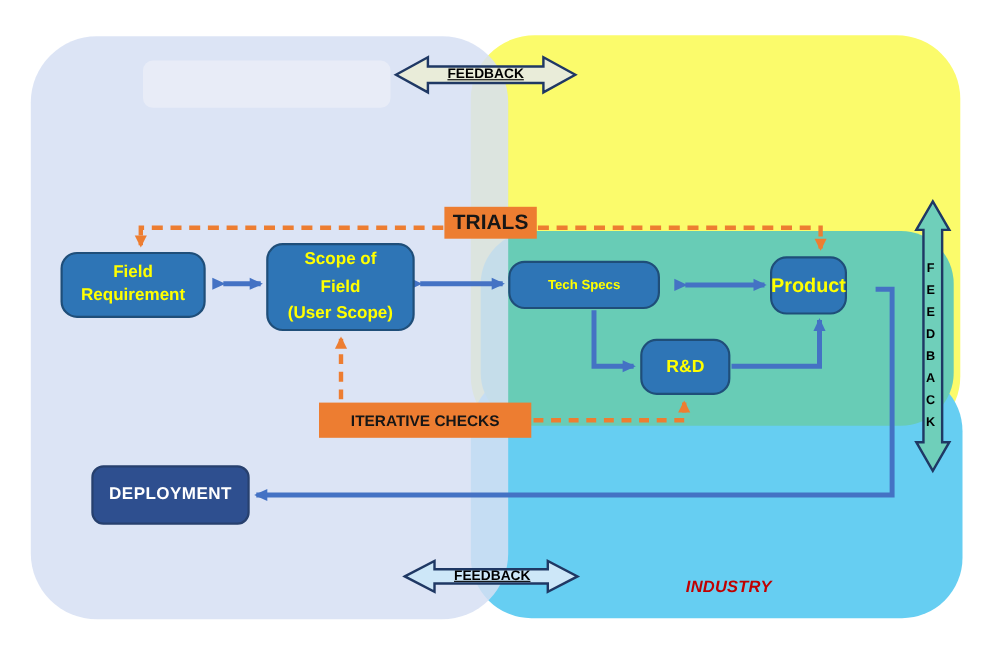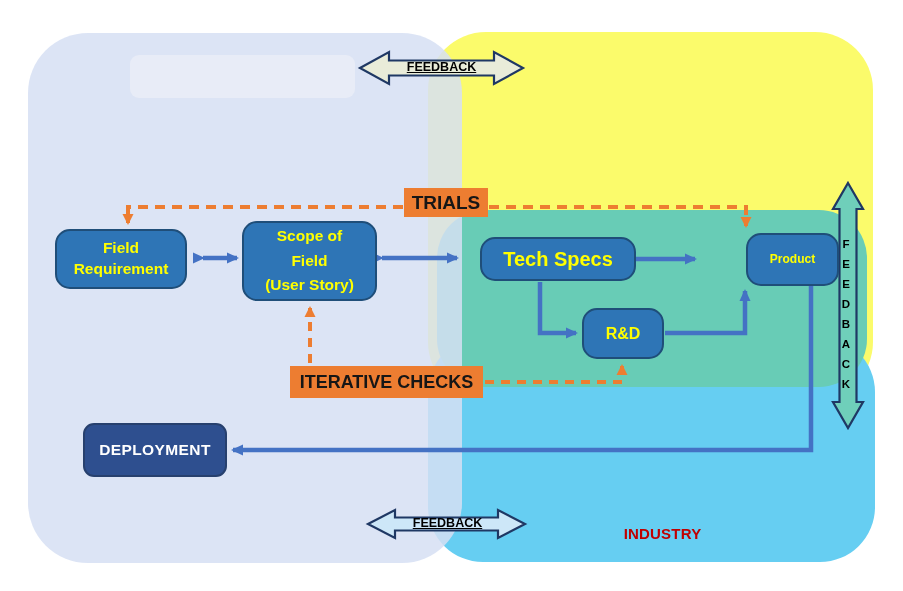--- a/index.html
+++ b/index.html
@@ -18,21 +18,21 @@
   .region-armed     { left:28px;  top:33px;  width:434px; height:530px; background:rgba(214,223,243,0.85); border-radius:60px; z-index:4; }
   .armed-chip       { left:130px; top:55px;  width:225px; height:43px;  background:#e8ecf7; border-radius:9px; z-index:5; }
 
   
   .region-label {
     position:absolute; z-index:7; color:#c00000; font-weight:bold;
     font-size:15px; letter-spacing:0.2px; text-align:center;
   }
   .lbl-armed    { left:130px; top:68px;  width:225px; }
   .lbl-academic { left:535px; top:72px;  width:230px; }
-  .lbl-industry { left:590px; top:525px; width:145px; }
+  .lbl-industry { left:590px; top:525px; width:145px;font-style:italic; }
 
   
   svg.wires { position:absolute; left:0; top:0; z-index:6; pointer-events:none; }
 
   
   .fb-text {
     position:absolute; z-index:8; color:#000000; font-weight:bold;
     font-size:12.5px; text-align:center; text-decoration:underline;
   }
   .fb-top    { left:378px; top:60px;  width:127px; }
@@ -47,36 +47,36 @@
   
   .node {
     position:absolute; z-index:9; box-sizing:border-box;
     background:#2e75b6; border:2.5px solid #1f4e79; border-radius:15px;
     display:flex; align-items:center; justify-content:center;
     color:#ffff00; font-weight:bold; font-size:15.5px; text-align:center;
     line-height:1.35;
   }
   .node-field      { left:55px;  top:229px; width:132px; height:60px; }
   .node-scope      { left:242px; top:221px; width:135px; height:80px; line-height:1.6; }
-  .node-tech       { left:480px; top:237px; width:156px; height:44px; font-size:20px; }
-  .node-product    { left:700px; top:233px; width:93px;  height:53px; font-size:12px;margin-left:46px; }
+  .node-tech       { left:462px; top:237px; width:138px; height:44px; font-size:12px; }
+  .node-product    { left:700px; top:233px; width:70px;  height:53px; font-size:18px; }
   .node-rnd        { left:582px; top:308px; width:82px;  height:51px; font-size:16px; }
   .node-deployment {
     left:83px; top:423px; width:144px; height:54px;
     background:#2e4f8f; border:2px solid #27406e; border-radius:11px;
     color:#ffffff; font-size:15.5px; letter-spacing:0.4px;
   }
 
   
   .tag {
     position:absolute; z-index:9; background:#ed7d31; color:#161616;
     display:flex; align-items:center; justify-content:center; text-align:center;font-weight:bold;
   }
   .tag-trials    { left:404px; top:188px; width:84px;  height:29px; font-size:19px; }
-  .tag-iterative { left:290px; top:366px; width:193px; height:32px; font-size:18px; }
+  .tag-iterative { left:290px; top:366px; width:193px; height:32px; font-size:14px; }
 </style>
 </head>
 <body>
 
 <div class="canvas">
 
   <div class="region region-academic"></div>
   <div class="region region-industry"></div>
   <div class="region region-overlap"></div>
   <div class="region region-armed"></div>
@@ -121,21 +121,21 @@
   <div class="node node-field">
     <div>
       <span>Field</span><br>
       <span>Requirement</span>
     </div>
   </div>
   <div class="node node-scope">
     <div>
       <span>Scope of</span><br>
       <span>Field</span><br>
-      <span>(User Story)</span>
+      <span>(User Scope)</span>
     </div>
   </div>
   <div class="node node-tech">Tech Specs</div>
   <div class="node node-product">Product</div>
   <div class="node node-rnd">R&amp;D</div>
   <div class="node node-deployment">DEPLOYMENT</div>
 
 </div>
 
 </body></html>

